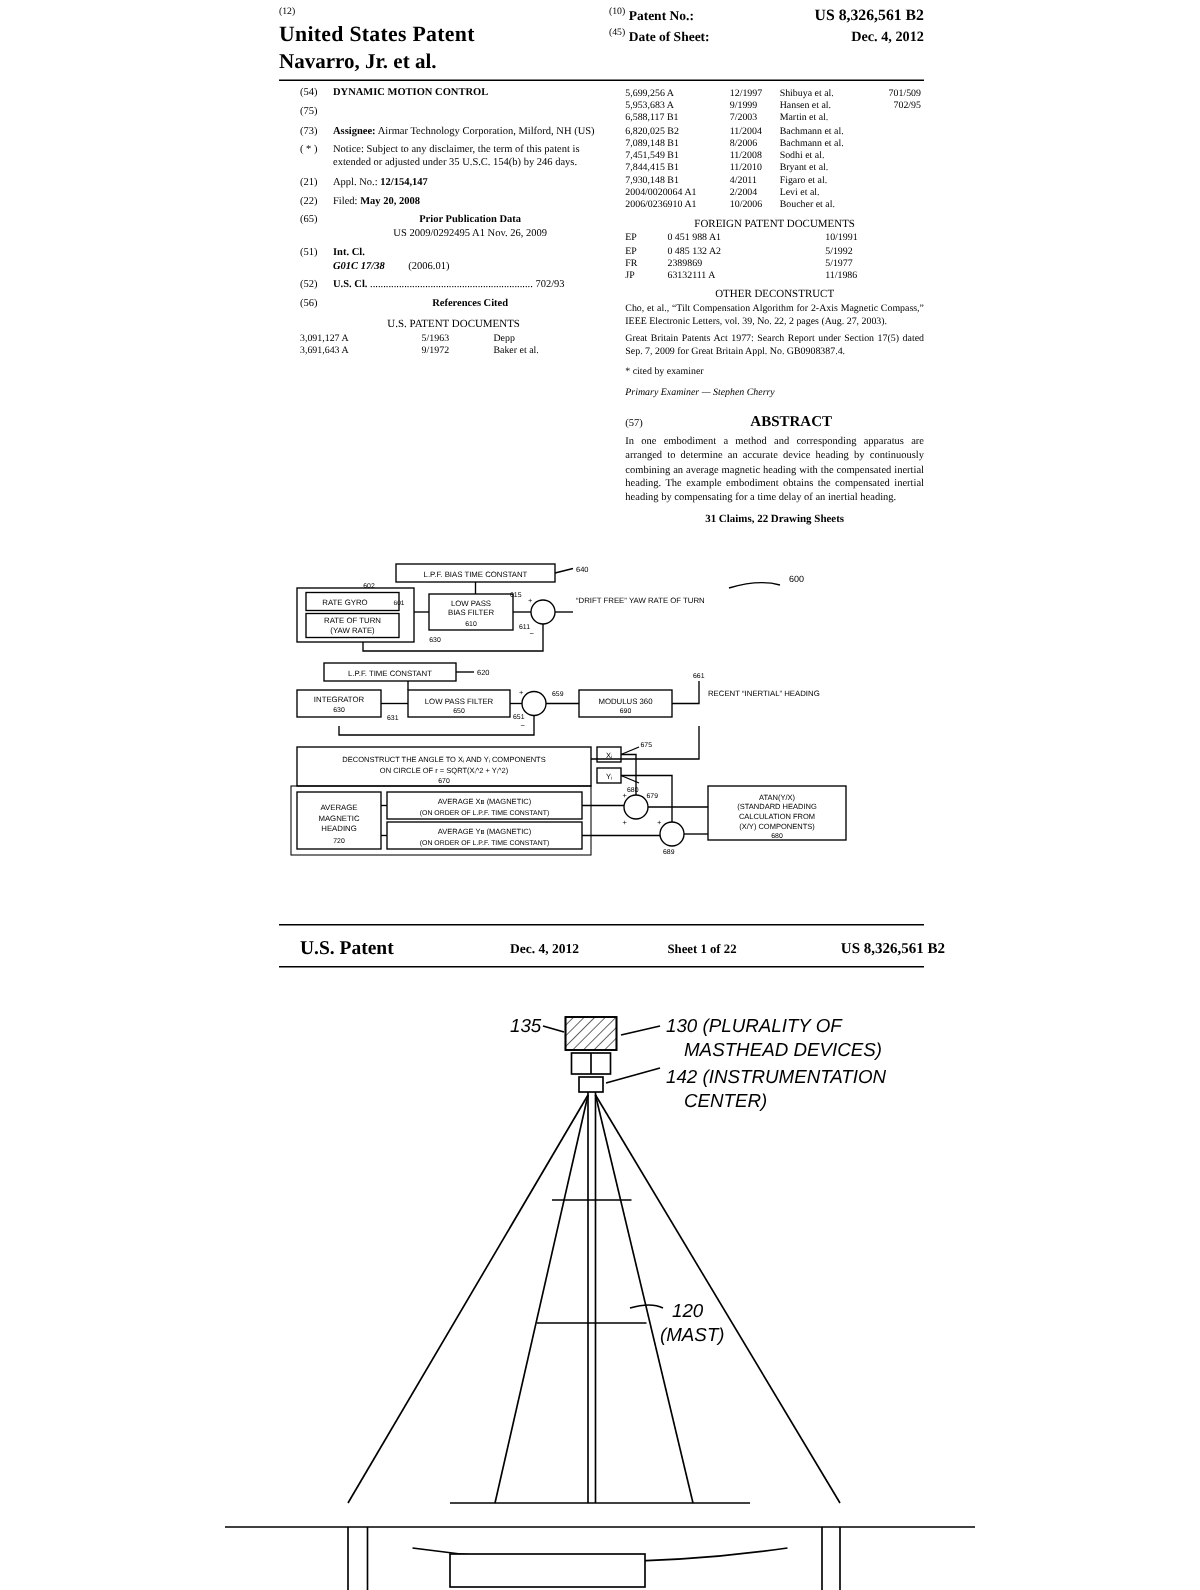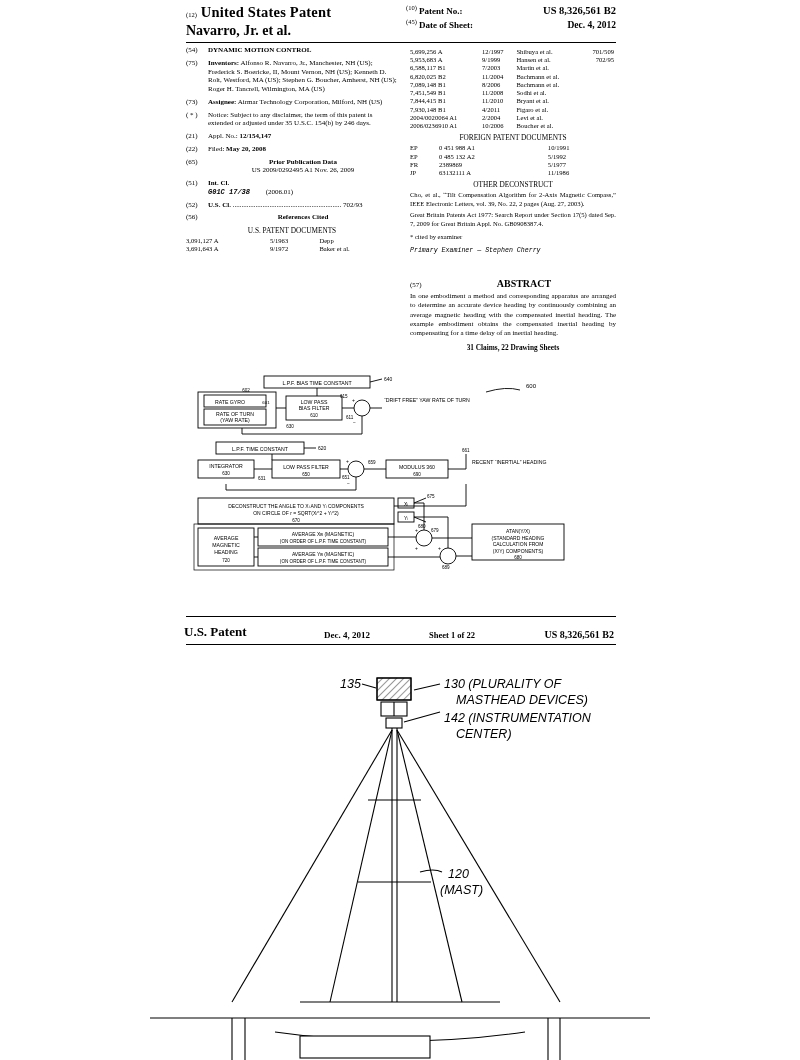--- a/index.html
+++ b/index.html
@@ -13,55 +13,55 @@
   }
   .page { position:relative; width:800px; height:1060px; }
 
   
   .front { position:absolute; left:186px; top:0px; width:430px; }
   .hdr-top { display:flex; align-items:flex-start; padding-top:4px; }
   .hdr-left { width:214px; padding-right:6px; }
   .hdr-right { width:210px; border-left:0px; }
   .code { font-size:6.5px; vertical-align:super; }
   .title-main { font-size:14.5px; font-weight:bold; font-family:"Liberation Serif", serif; letter-spacing:.2px; }
-  .title-row { display:flex; align-items:baseline; gap:4px; }
+  .title-row { display:flex; align-items:baseline; gap:4px;flex-direction:column; }
   .applicant { font-size:14px; font-weight:bold; margin-top:2px; }
   .pn-row { display:flex; justify-content:space-between; align-items:baseline; font-size:9px; }
   .pn-label { font-weight:bold; }
   .pn-value { font-weight:bold; font-size:10.5px; }
   .dt-row { display:flex; justify-content:space-between; align-items:baseline; font-size:9px; margin-top:2px;}
   .dt-value { font-weight:bold; font-size:9.5px; }
 
   .cols { display:flex; margin-top:3px; }
-  .colL { width:214px; padding-right:8px; }
+  .colL { width:214px; padding-right:8px;margin-left:14px; }
   .colR { width:208px; padding-left:4px; }
 
   .fld { display:flex; font-size:7px; line-height:1.25; margin-bottom:4px; }
   .fld .num { width:22px; flex:0 0 22px; }
   .fld .body { flex:1; }
   .b { font-weight:bold; }
-  .i { font-style:italic;font-family:Liberation Mono, monospace; }
+  .i { font-style:italic; }
   .center { text-align:center; }
   .sec-head { font-weight:normal; font-size:7.3px; text-align:center; margin:3px 0 2px; }
   .dots { letter-spacing:0px; }
   .small { font-size:6.6px; line-height:1.3; }
   .refs { font-size:6.6px; line-height:1.25; }
   .refs table { border-collapse:collapse; width:100%; font-size:6.6px; }
   .refs td { padding:0 2px 0 0; vertical-align:top; white-space:nowrap; }
   .abstract-body { font-size:7px; line-height:1.35; text-align:justify; }
   .claims-line { font-size:7.3px; font-weight:bold; text-align:center; margin-top:4px; }
   .hr-thin { border-top:1px solid #000; margin:3px 0; }
 
   
   .fig6 { position:absolute; left:186px; top:372px; width:430px; height:240px; }
   .fig6 svg { display:block; }
 
   
   .sheet-sep { position:absolute; left:186px; top:616px; width:430px; border-top:1px solid #000; }
-  .sheet-hdr { position:absolute; left:184px; top:624px; width:430px; display:flex; align-items:flex-end; }
+  .sheet-hdr { position:absolute; left:200px; top:624px; width:430px; display:flex; align-items:center; }
   .sheet-hdr .sh-title { font-size:13px; font-weight:bold; width:140px;}
   .sheet-hdr .sh-date { font-size:9px; font-weight:bold; width:105px; }
   .sheet-hdr .sh-sheet { font-size:8.5px; font-weight:bold; width:95px; }
   .sheet-hdr .sh-pn { font-size:10px; font-weight:bold; text-align:right; flex:1; }
   .sheet-rule2 { position:absolute; left:186px; top:644px; width:430px; border-top:1px solid #000; }
 
   
   .sheet1 { position:absolute; left:0px; top:650px; width:800px; height:410px;font-style:italic; }
   .sheet1 svg { display:block; }
 </style>
@@ -100,22 +100,20 @@
 
       <div class="colL">
 
         <div class="fld">
           <div class="num">(54)</div>
           <div class="body b">DYNAMIC MOTION CONTROL</div>
         </div>
 
         <div class="fld">
           <div class="num">(75)</div>
-          <div class="body"><span class="b">Inventors:</span>
-            <span>Alfonso R. Navarro, Jr., Manchester, NH (US); Frederick S. Boericke, II, Mount Vernon, NH (US); Kenneth D. Rolt, Westford, MA (US); Stephen G. Boucher, Amherst, NH (US); Roger H. Tancrell, Wilmington, MA (US)</span></div>
         </div>
 
         <div class="fld">
           <div class="num">(73)</div>
           <div class="body"><span class="b">Assignee:</span>
             <span>Airmar Technology Corporation, Milford, NH (US)</span></div>
         </div>
 
         <div class="fld">
           <div class="num">( * )</div>
@@ -283,21 +281,21 @@
         <div class="sec-head">OTHER DECONSTRUCT</div>
         <div class="small" id="other-pubs">
             <div style="margin-bottom: 3px; text-align: justify;">Cho, et al., “Tilt Compensation Algorithm for 2-Axis Magnetic Compass,” IEEE Electronic Letters, vol. 39, No. 22, 2 pages (Aug. 27, 2003).</div>
             <div style="margin-bottom: 3px; text-align: justify;">Great Britain Patents Act 1977: Search Report under Section 17(5) dated Sep. 7, 2009 for Great Britain Appl. No. GB0908387.4.</div>
           </div>
 
         <div class="small" style="margin-top:4px;">* cited by examiner</div>
 
         <div class="small i" style="margin-top:6px;">Primary Examiner — Stephen Cherry</div>
 
-        <div style="display:flex; margin-top:22px; align-items:baseline;">
+        <div style="display:flex; margin-top:9px; align-items:baseline;">
           <div style="width:22px; font-size:7px;">(57)</div>
           <div style="flex:1; text-align:center; font-weight:bold; font-size:10px;">ABSTRACT</div>
         </div>
         <div class="abstract-body" style="margin-top:3px;">In one embodiment a method and corresponding apparatus are arranged to determine an accurate device heading by continuously combining an average magnetic heading with the compensated inertial heading. The example embodiment obtains the compensated inertial heading by compensating for a time delay of an inertial heading.</div>
         <div class="claims-line">31 Claims, 22 Drawing Sheets</div>
       </div>
     </div>
   </div>
 
   <div class="fig6">

